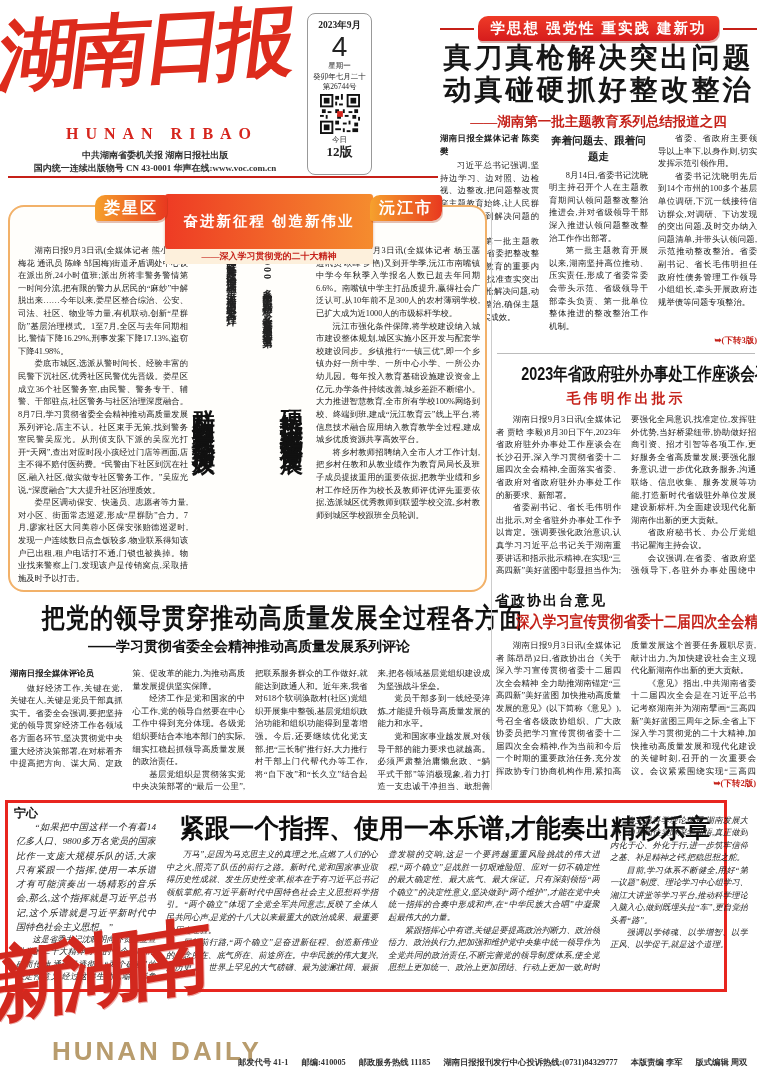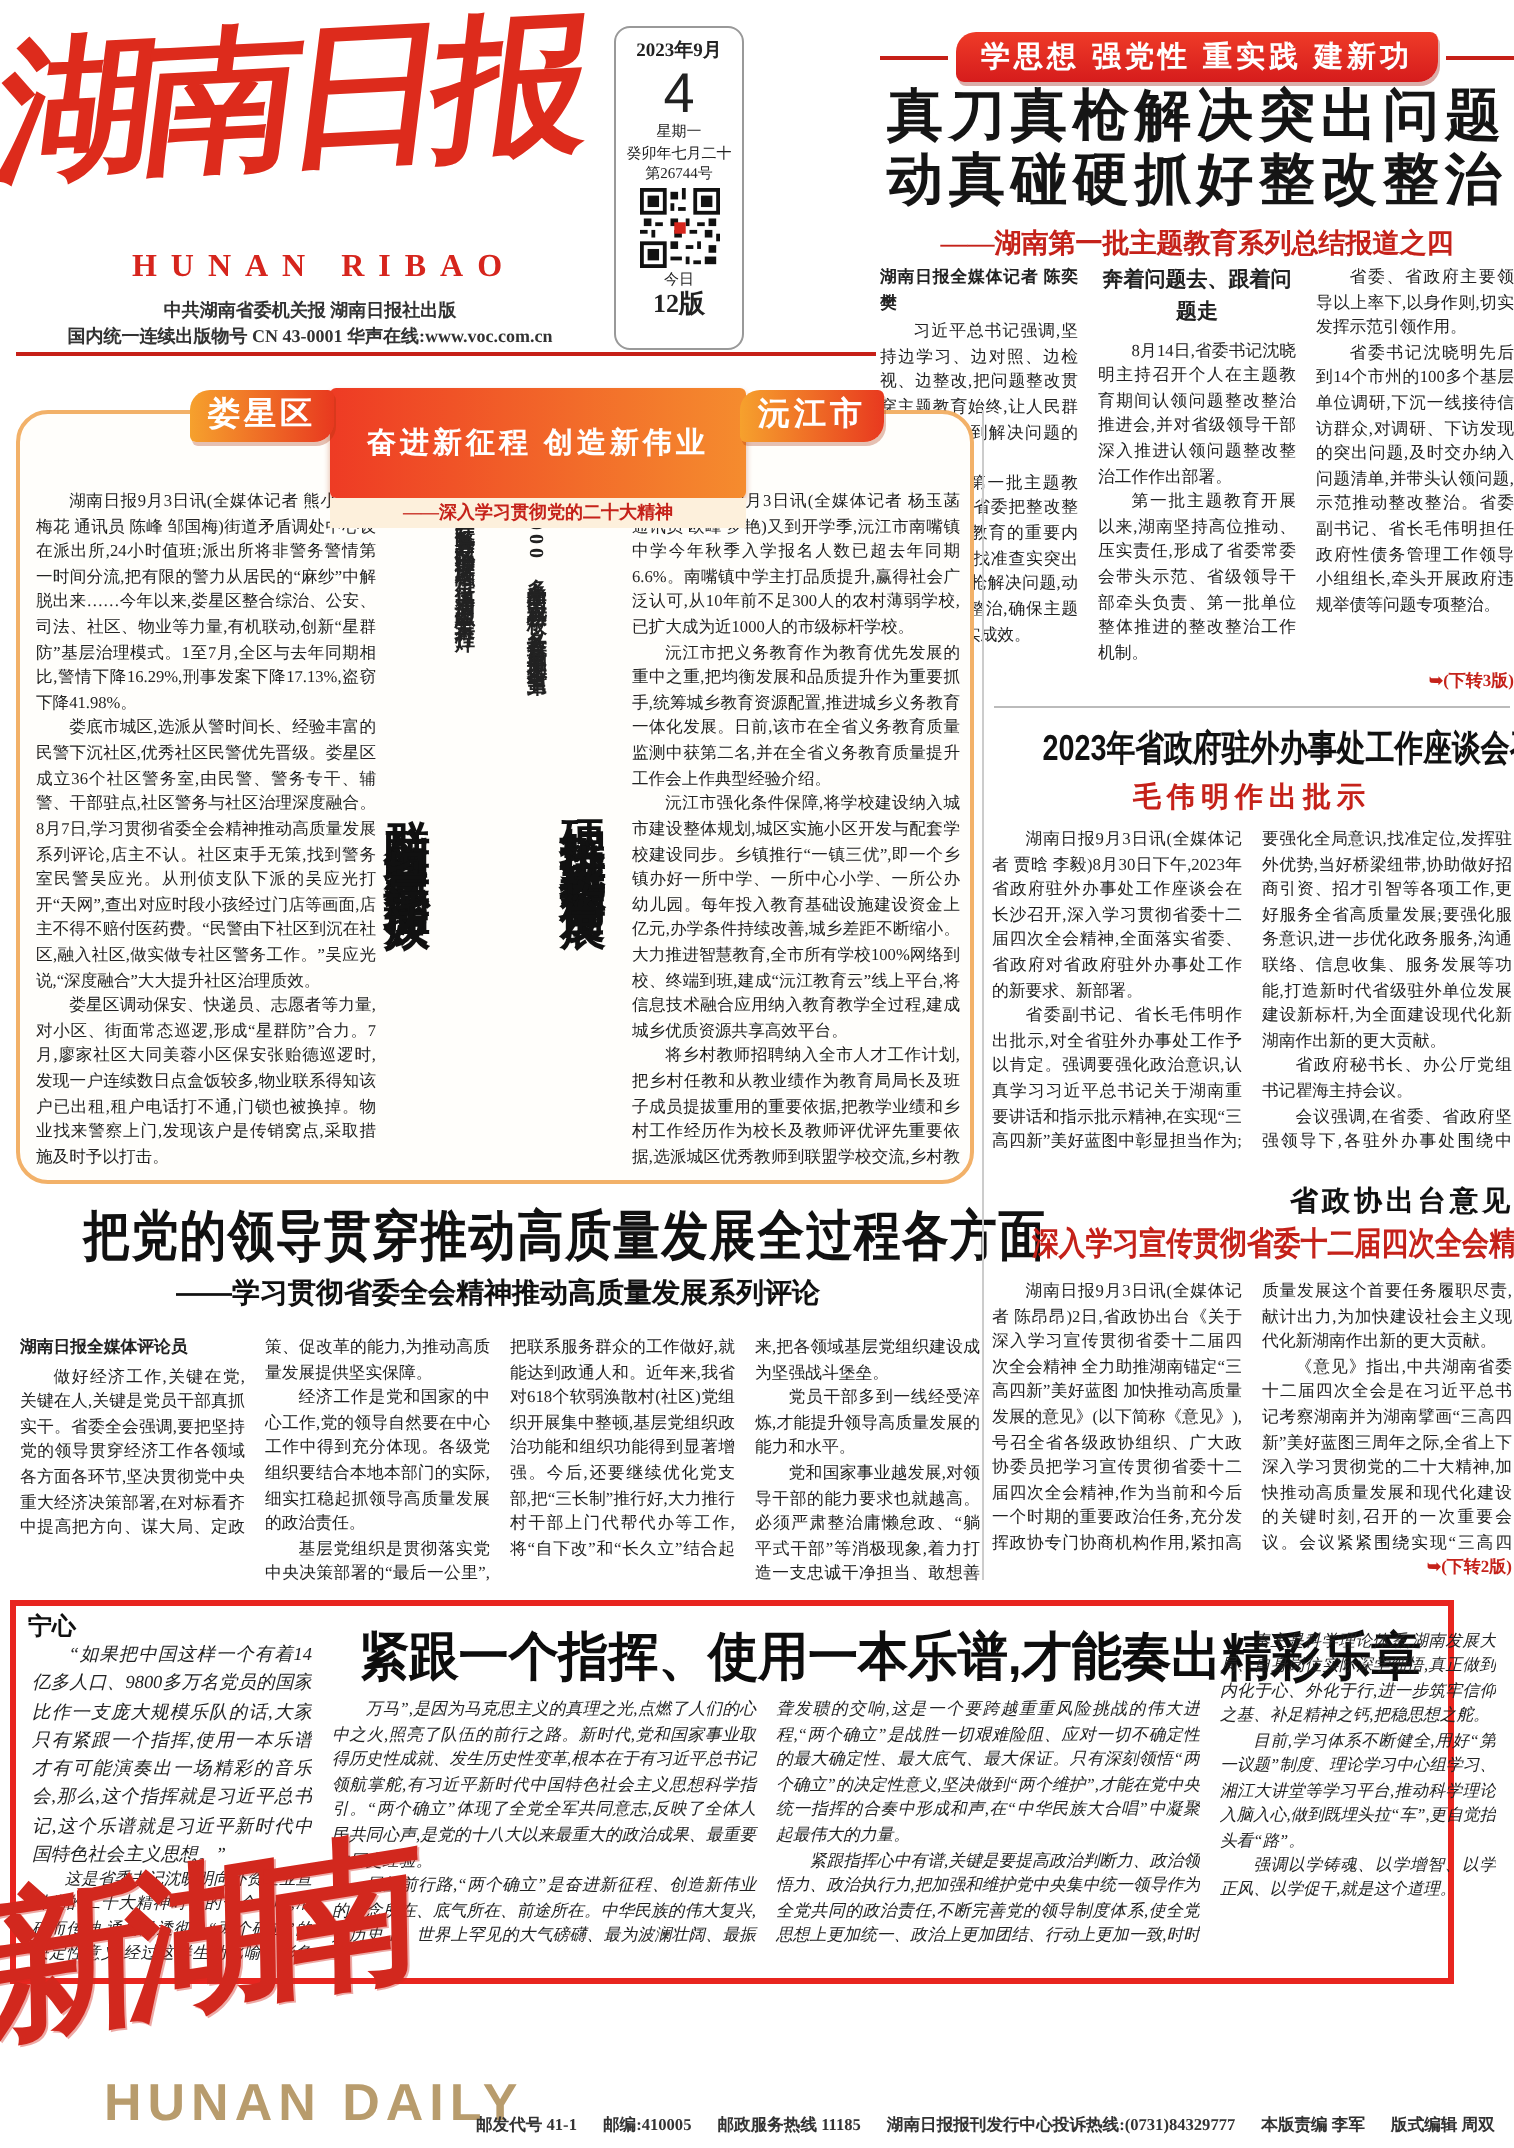--- a/index.html
+++ b/index.html
@@ -83,21 +83,21 @@
 
   
   .v-divider { left:491px; top:205px; width:1px; height:585px; background:#ccc; }
   .h-divider { left:497px; top:353px; width:258px; height:1px; background:#bbb; }
   .gov-h1 { left:495px; top:362px; width:262px; text-align:center; font-size:18px; font-weight:900;
             white-space:nowrap; transform:scaleX(.8); transform-origin:center; color:#111;
             font-family:"Liberation Sans",sans-serif; }
   .gov-sub { left:495px; top:390px; width:262px; text-align:center; color:#c5221a; font-size:14px;
              font-weight:bold; letter-spacing:3px; }
   .gov-body { left:496px; top:414px; width:260px; height:168px; }
-  .cp-kicker { left:495px; top:592px; width:262px; text-align:right; font-size:14px; font-weight:900;
+  .cp-kicker { left:495px; top:592px; width:262px; text-align:left; font-size:14px; font-weight:900;
                color:#111; font-family:"Liberation Sans",sans-serif; letter-spacing:2px; }
   .cp-h1 { left:495px; top:612px; width:262px; text-align:center; font-size:16px; font-weight:900;
            color:#c5221a; white-space:nowrap; transform:scaleX(.84); transform-origin:center;
            font-family:"Liberation Sans",sans-serif; }
   .cp-body { left:496px; top:640px; width:260px; height:150px; }
 
   
   .nx-box { left:5px; top:800px; width:722px; height:192px; border:3px solid #e8251f; background:#fff; }
   .nx-label { position:absolute; left:6px; top:2px; font-size:12px; font-weight:bold; color:#111; }
   .nx-h1 { position:absolute; left:148px; top:8px; width:578px; text-align:center; font-size:26px;
@@ -224,21 +224,20 @@
         <p class="para">娄底市城区,选派从警时间长、经验丰富的民警下沉社区,优秀社区民警优先晋级。娄星区成立36个社区警务室,由民警、警务专干、辅警、干部驻点,社区警务与社区治理深度融合。8月7日,学习贯彻省委全会精神推动高质量发展系列评论,店主不认。社区束手无策,找到警务室民警吴应光。从刑侦支队下派的吴应光打开“天网”,查出对应时段小孩经过门店等画面,店主不得不赔付医药费。“民警由下社区到沉在社区,融入社区,做实做专社区警务工作。”吴应光说,“深度融合”大大提升社区治理质效。</p>
         <p class="para">娄星区调动保安、快递员、志愿者等力量,对小区、街面常态巡逻,形成“星群防”合力。7月,廖家社区大同美蓉小区保安张贻德巡逻时,发现一户连续数日点盒饭较多,物业联系得知该户已出租,租户电话打不通,门锁也被换掉。物业找来警察上门,发现该户是传销窝点,采取措施及时予以打击。</p>
       </div>
     <div class="v-head" style="left:178px; width:32px;">群防创新提升基层治理质效</div>
     <div class="v-sub" style="left:212px; width:16px;">社区警务与社区治理深度融合,街道矛盾调处中心全天不打烊</div>
 
     <div class="v-sub" style="left:248px; width:16px;">4000多名学生回流农村学校,义务教育质量监测排名全省第二</div>
     <div class="v-head" style="left:266px; width:32px;">硬招推进城乡教育均衡发展</div>
     <div class="rb-text" style="left:306px; width:164px;">
         <p class="para">湖南日报9月3日讯(全媒体记者 杨玉菡 通讯员 欧峰 罗艳)又到开学季,沅江市南嘴镇中学今年秋季入学报名人数已超去年同期6.6%。南嘴镇中学主打品质提升,赢得社会广泛认可,从10年前不足300人的农村薄弱学校,已扩大成为近1000人的市级标杆学校。</p>
-        <p class="para">沅江市把义务教育作为教育优先发展的重中之重,把均衡发展和品质提升作为重要抓手,统筹城乡教育资源配置,推进城乡义务教育一体化发展。日前,该市在全省义务教育质量监测中获第二名,并在全省义务教育质量提升工作会上作典型经验介绍。</p>
         <p class="para">沅江市强化条件保障,将学校建设纳入城市建设整体规划,城区实施小区开发与配套学校建设同步。乡镇推行“一镇三优”,即一个乡镇办好一所中学、一所中心小学、一所公办幼儿园。每年投入教育基础设施建设资金上亿元,办学条件持续改善,城乡差距不断缩小。大力推进智慧教育,全市所有学校100%网络到校、终端到班,建成“沅江教育云”线上平台,将信息技术融合应用纳入教育教学全过程,建成城乡优质资源共享高效平台。</p>
         <p class="para">将乡村教师招聘纳入全市人才工作计划,把乡村任教和从教业绩作为教育局局长及班子成员提拔重用的重要依据,把教学业绩和乡村工作经历作为校长及教师评优评先重要依据,选派城区优秀教师到联盟学校交流,乡村教师到城区学校跟班全员轮训。</p>
       </div>
   </div>
 
   <div class="abs ed-h1">把党的领导贯穿推动高质量发展全过程各方面</div>
   <div class="abs ed-sub">——学习贯彻省委全会精神推动高质量发展系列评论</div>
   <div class="abs ed-body body-cols cols4">
     <p class="byline-p">湖南日报全媒体评论员</p>
     <div>

